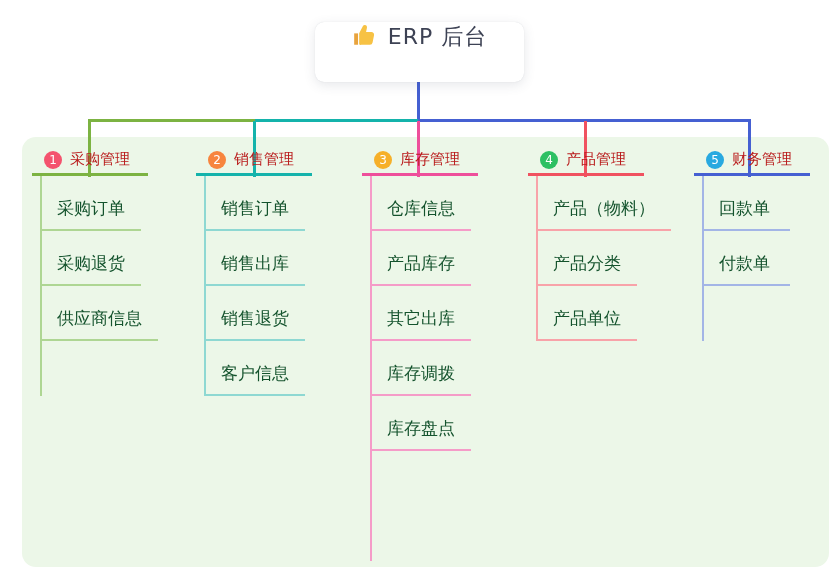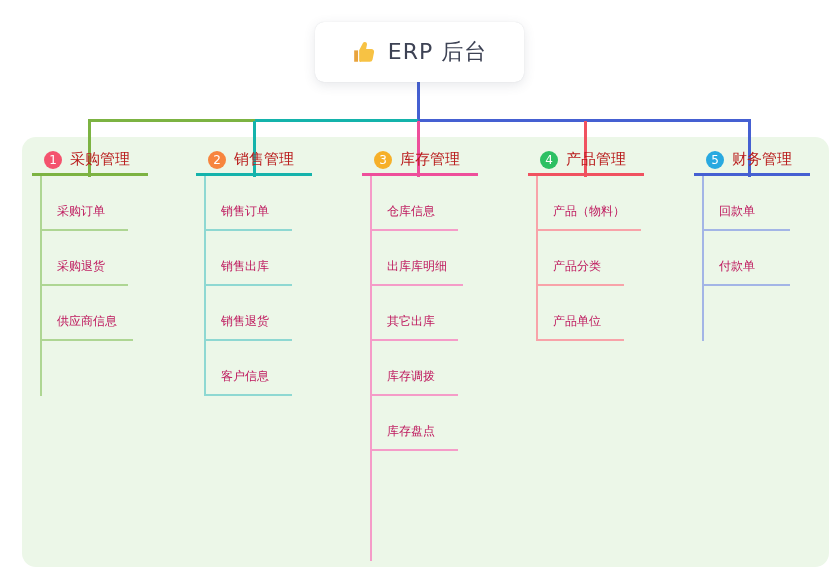--- a/index.html
+++ b/index.html
@@ -16,21 +16,21 @@
   .panel{
     position:absolute;left:22px;top:137px;width:807px;height:430px;
     border-radius:14px;
   }
 
   
   .root-card{
     position:absolute;left:315px;top:22px;width:209px;height:60px;
     background:#ffffff;border-radius:9px;
     box-shadow:0 3px 12px rgba(60,70,90,0.13), 0 0 1px rgba(60,70,90,0.18);
-    display:flex;align-items:center;justify-content:center;gap:10px;
+    display:flex;align-items:flex-start;justify-content:center;gap:10px;
   }
   .root-title{font-size:22px;font-weight:500;color:#3d4254;letter-spacing:1px;}
   .root-icon{width:26px;height:26px;flex:0 0 auto;}
 
   
   .line{position:absolute;}
   .line.h{height:3px;top:119px;}
   .line.v{width:3px;}
   .root-drop{left:417px;top:82px;height:38px;}
   .drop{top:121px;height:56px;}
@@ -49,21 +49,21 @@
   }
   .branch-label{font-size:15px;font-weight:500;color:#b91c1c;white-space:nowrap;}
   .spine{position:absolute;left:8px;top:30px;width:2px;background:var(--child-line);}
   .children{position:absolute;left:8px;top:30px;}
   .child-row{
     height:55px;box-sizing:border-box;width:max-content;min-width:88px;
     border-bottom:2px solid var(--child-line);
     display:flex;align-items:flex-end;
     padding:0 16px 9px 17px;
   }
-  .child-label{font-size:12px;color:#be185d;white-space:nowrap;}
+  .child-label{font-size:17px;color:#14532d;white-space:nowrap;}
 </style>
 </head>
 <body>
 
 <div class="canvas">
 
   <div class="panel" style="background: rgb(236, 247, 232);"></div>
 
   <div class="line v root-drop" style="background: rgb(69, 96, 210);"></div>
   <div class="line h" style="left: 88px; width: 167px; background: rgb(124, 179, 66);"></div>
@@ -128,21 +128,21 @@
     <div class="branch-header">
       <span class="badge" style="background: rgb(246, 176, 41);">3</span>
       <span class="branch-label">库存管理</span>
     </div>
     <div class="spine" style="height: 385px;"></div>
     <div class="children">
         <div class="child-row">
           <span class="child-label">仓库信息</span>
         </div>
         <div class="child-row">
-          <span class="child-label">出库库明细</span>
+          <span class="child-label">产品库存</span>
         </div>
         <div class="child-row">
           <span class="child-label">其它出库</span>
         </div>
         <div class="child-row">
           <span class="child-label">库存调拨</span>
         </div>
         <div class="child-row">
           <span class="child-label">库存盘点</span>
         </div>

